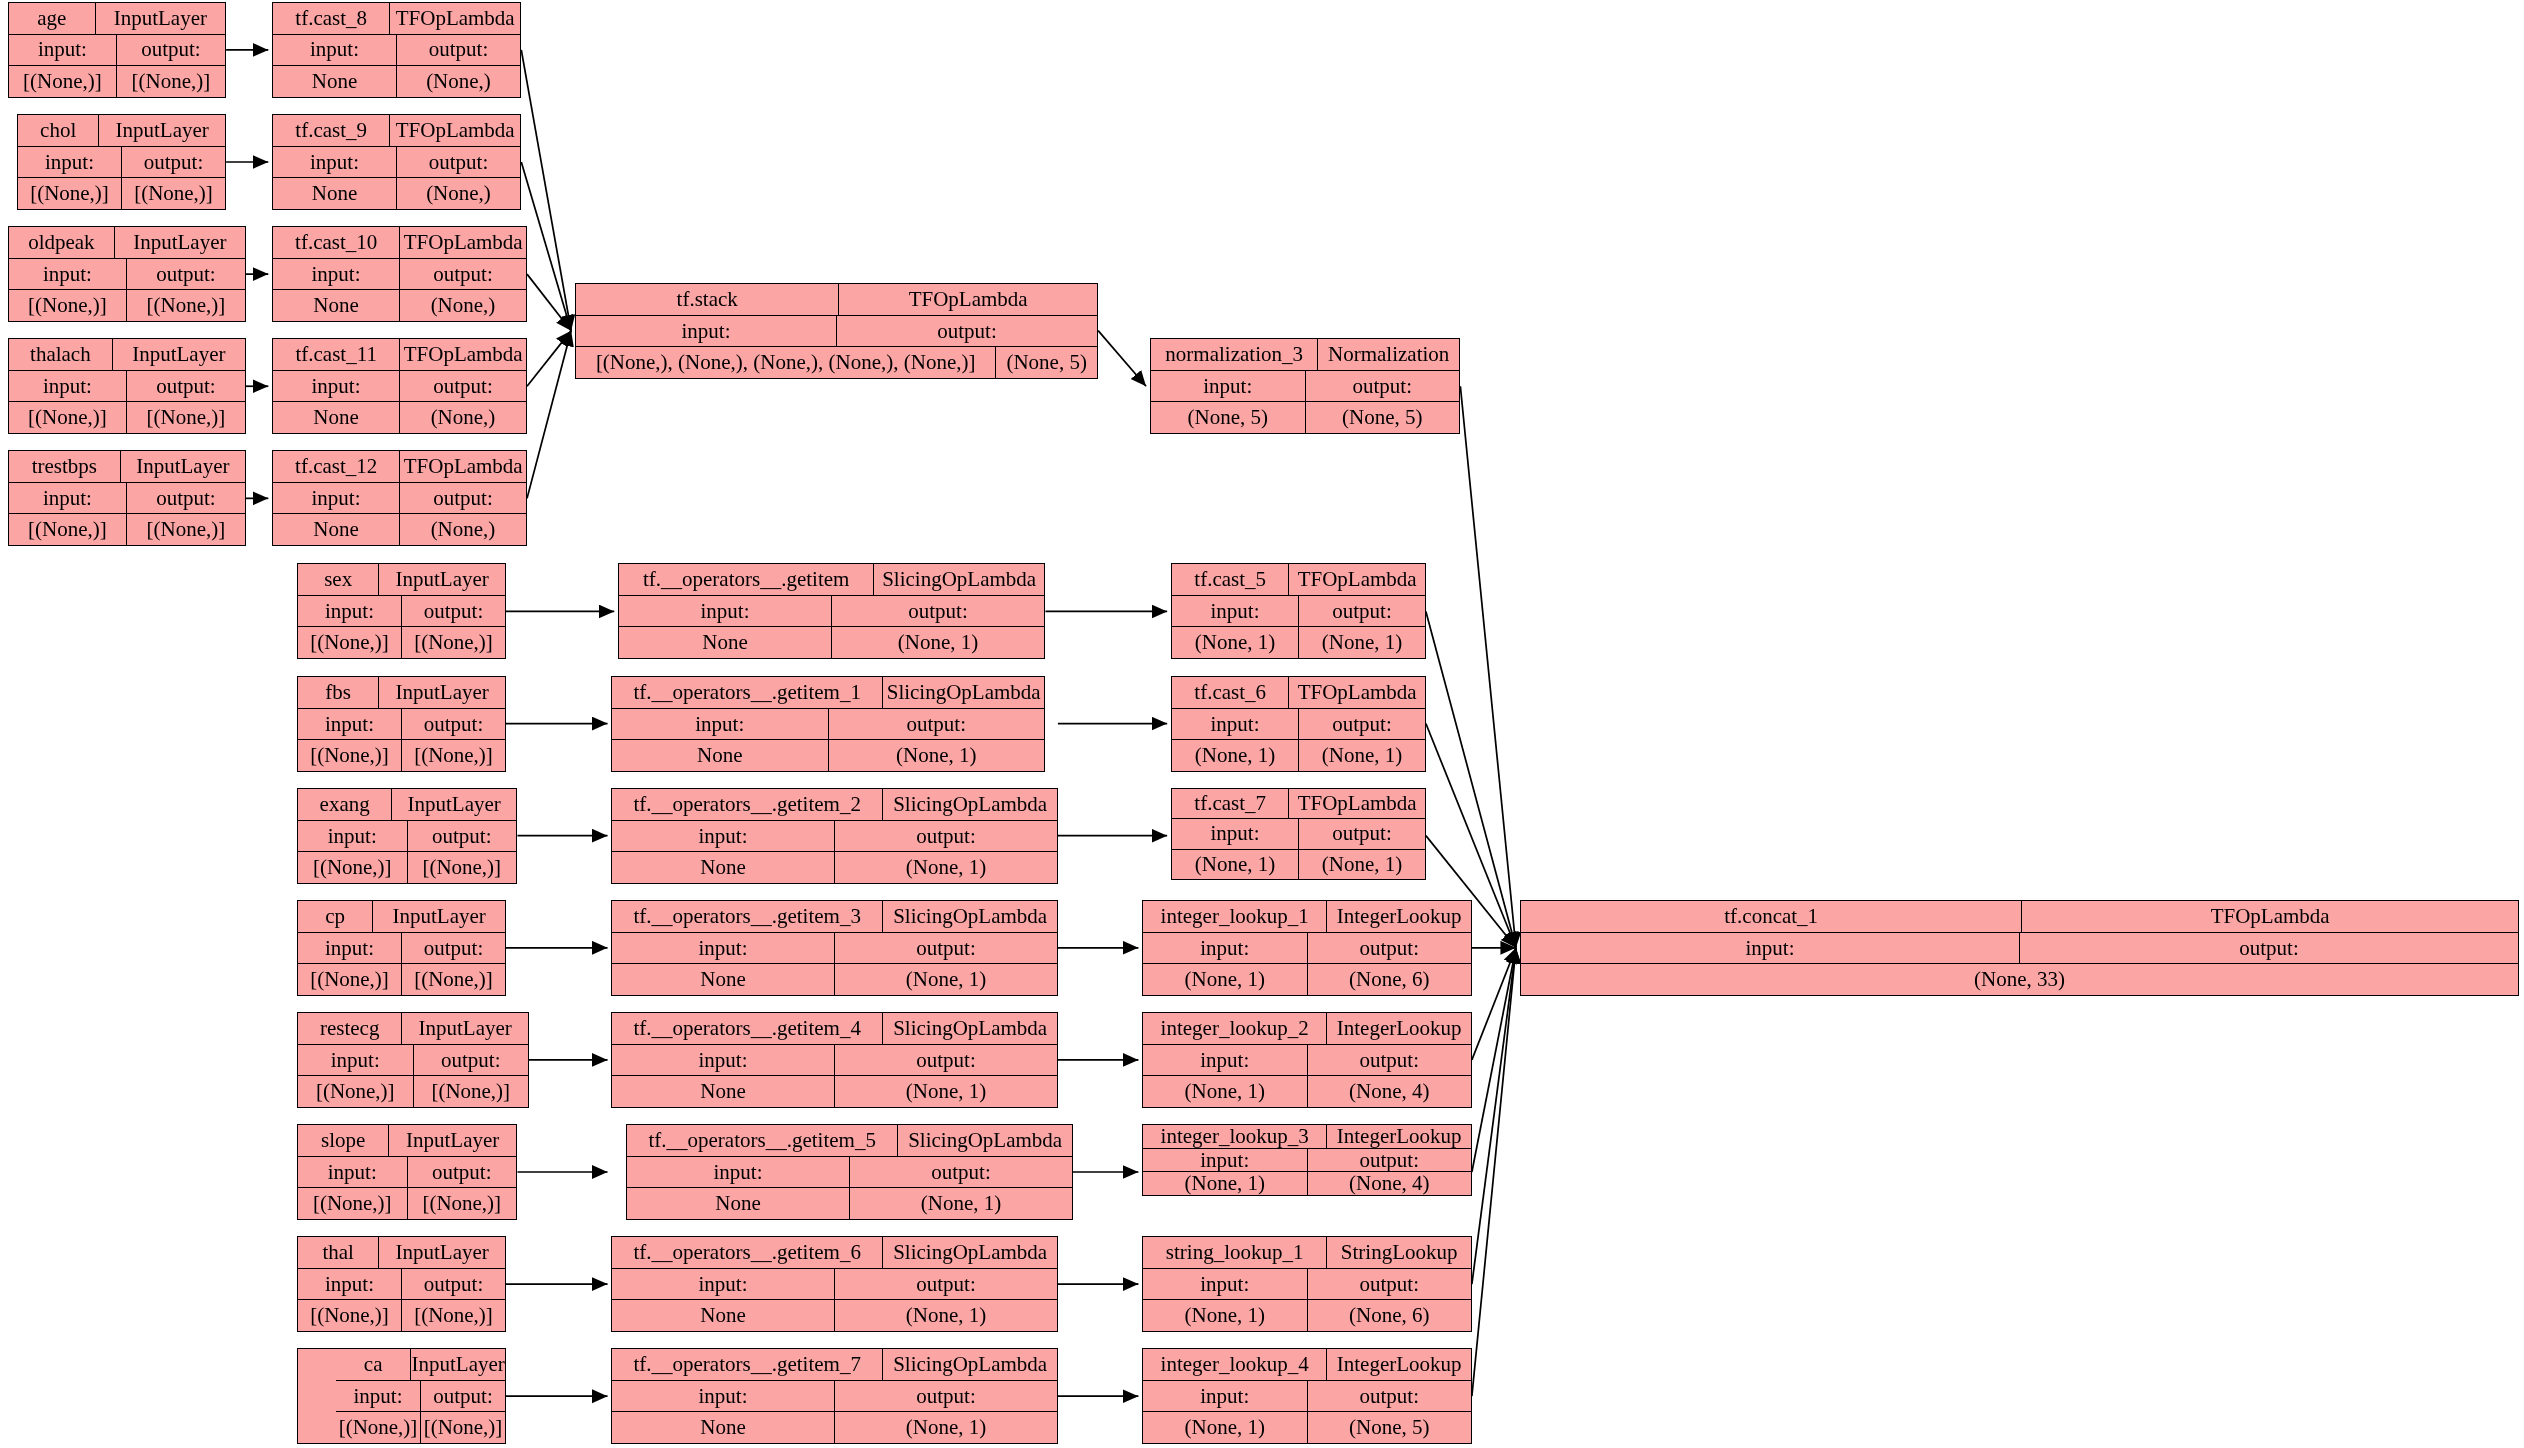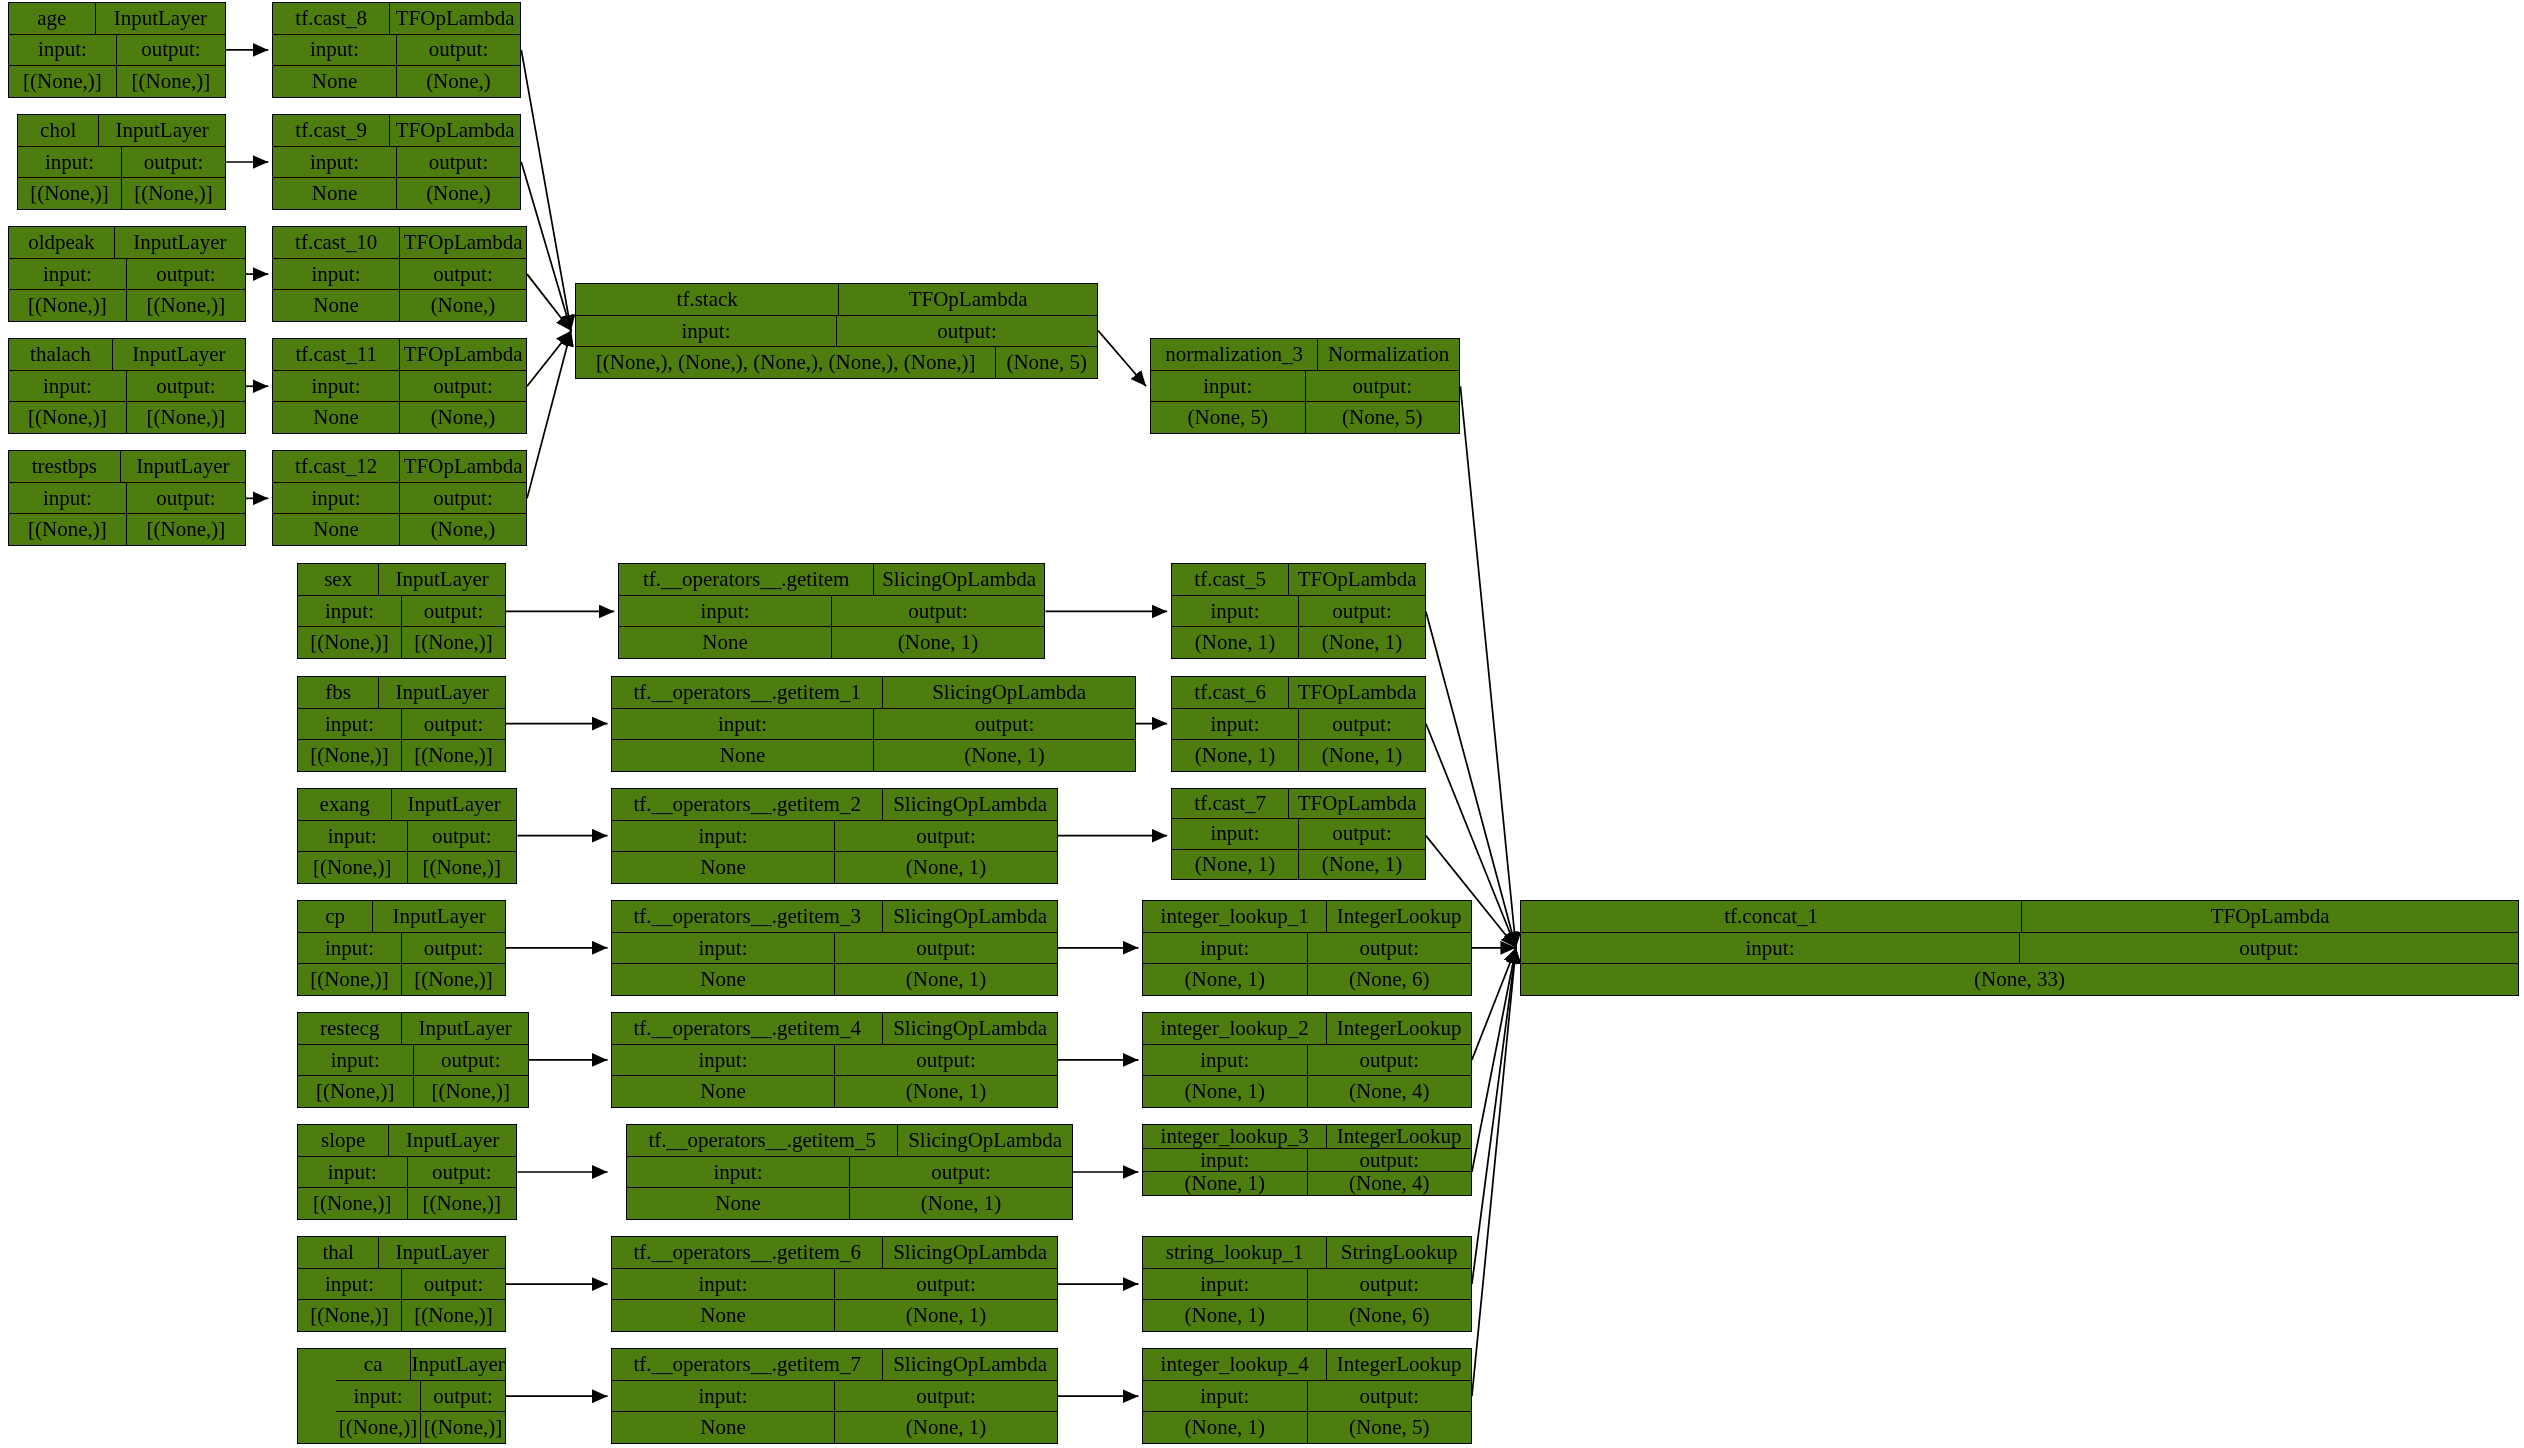--- a/index.html
+++ b/index.html
@@ -20,21 +20,21 @@
     left: 0;
     top: 0;
     width: 2525px;
     height: 1449px;
     pointer-events: none;
   }
   .node {
     position: absolute;
     box-sizing: border-box;
     border: 1.5px solid #000000;
-    background: #4d7c0f;
+    background: #fca5a5;
     display: flex;
     flex-direction: column;
     font-size: 21px;
     line-height: 1;
     color: #000000;
   }
   .row {
     display: flex;
     flex: 1 1 0;
     min-height: 0;
@@ -326,21 +326,21 @@
         </div>
         <div class="row">
           <div class="cell">input:</div>
           <div class="cell">output:</div>
         </div>
         <div class="row">
           <div class="cell">[(None,)]</div>
           <div class="cell">[(None,)]</div>
         </div>
       </div>
-      <div class="node" style="left: 611px; top: 676px; width: 525px; height: 96px;">
+      <div class="node" style="left: 611px; top: 676px; width: 434px; height: 96px;">
         <div class="row hdr">
           <div class="cell name" style="flex: 0 0 259px;">tf.__operators__.getitem_1</div>
           <div class="cell cls">SlicingOpLambda</div>
         </div>
         <div class="row">
           <div class="cell">input:</div>
           <div class="cell">output:</div>
         </div>
         <div class="row">
           <div class="cell">None</div>

